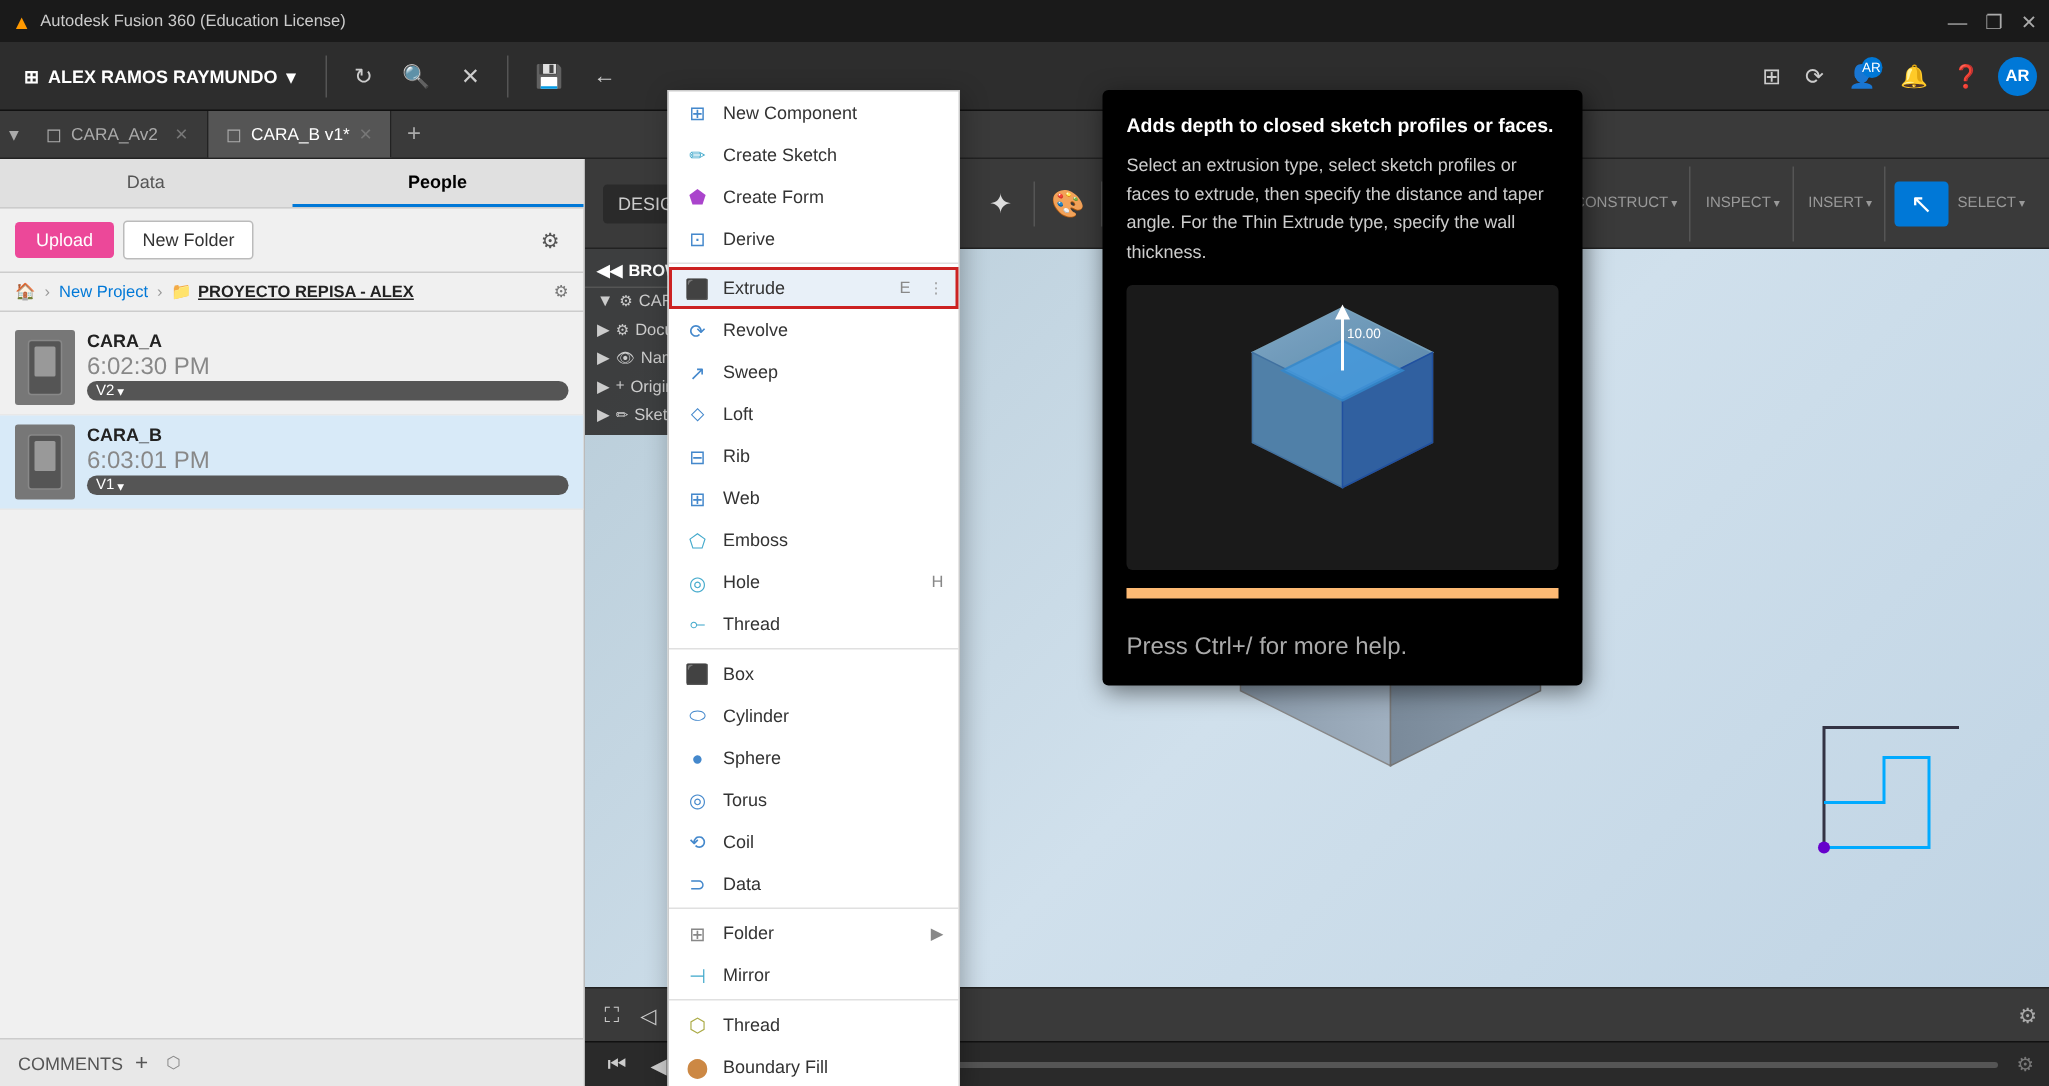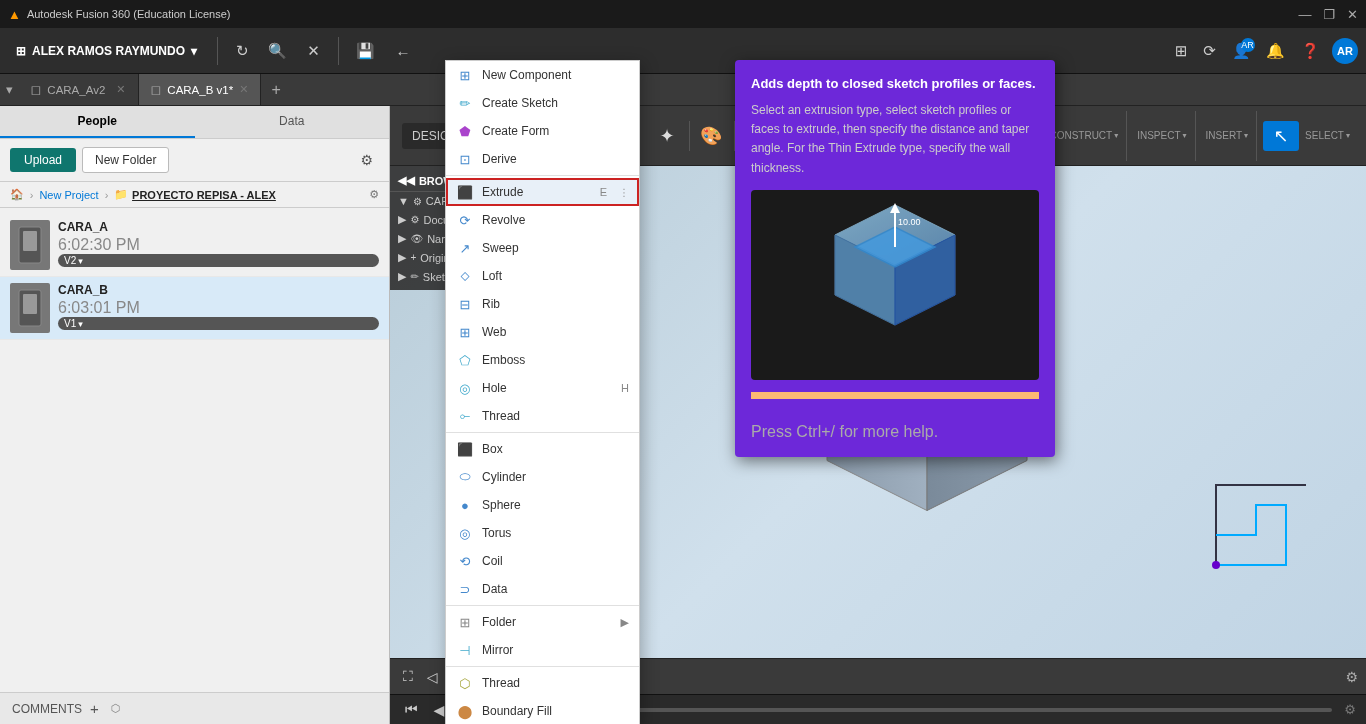--- a/index.html
+++ b/index.html
@@ -92,21 +92,21 @@
       font-size: 12px; color: #555; cursor: pointer;
       border-bottom: 2px solid transparent;
     }
     .panel-tab.active { color: #000; border-bottom: 2px solid #0078d7; font-weight: 600; }
 
     #panel-actions {
       display: flex; align-items: center; gap: 6px;
       padding: 8px 10px; border-bottom: 1px solid #ccc;
     }
     .upload-btn {
-      background: #0f766e; color: #fff; border: none;
+      background: #ec4899; color: #fff; border: none;
       padding: 5px 14px; border-radius: 3px; cursor: pointer; font-size: 12px;
     }
     .new-folder-btn {
       background: #fff; color: #333; border: 1px solid #bbb;
       padding: 5px 12px; border-radius: 3px; cursor: pointer; font-size: 12px;
     }
     .settings-btn {
       background: none; border: none; color: #555; cursor: pointer; font-size: 14px;
       padding: 4px 6px; border-radius: 3px; margin-left: auto;
     }
@@ -301,21 +301,21 @@
     .menu-separator {
       height: 1px; background: #e0e0e0; margin: 2px 0;
     }
 
     
     #tooltip-panel {
       position: absolute;
       left: 735px;
       top: 60px;
       width: 320px;
-      background: #6d28d9;
+      background: #000000;
       color: #eee;
       font-size: 12px;
       border-radius: 4px;
       padding: 16px;
       box-shadow: 2px 4px 16px rgba(0,0,0,0.5);
       z-index: 200;
     }
     #tooltip-panel .tooltip-title {
       font-size: 13px; font-weight: 600; color: #fff;
       margin-bottom: 10px;
@@ -426,22 +426,22 @@
     <span>CARA_B v1*</span>
     <span class="tab-close">✕</span>
   </div>
   <div class="tab-add-btn">+</div>
 </div>
 
 <div id="main-layout">
 
   <div id="left-panel">
     <div id="panel-tabs">
+      <div class="panel-tab">Data</div>
       <div class="panel-tab active">People</div>
-      <div class="panel-tab">Data</div>
     </div>
     <div id="panel-actions">
       <button class="upload-btn">Upload</button>
       <button class="new-folder-btn">New Folder</button>
       <button class="settings-btn">⚙</button>
     </div>
     <div id="breadcrumb">
       <span>🏠</span>
       <span class="sep">›</span>
       <span class="crumb">New Project</span>

